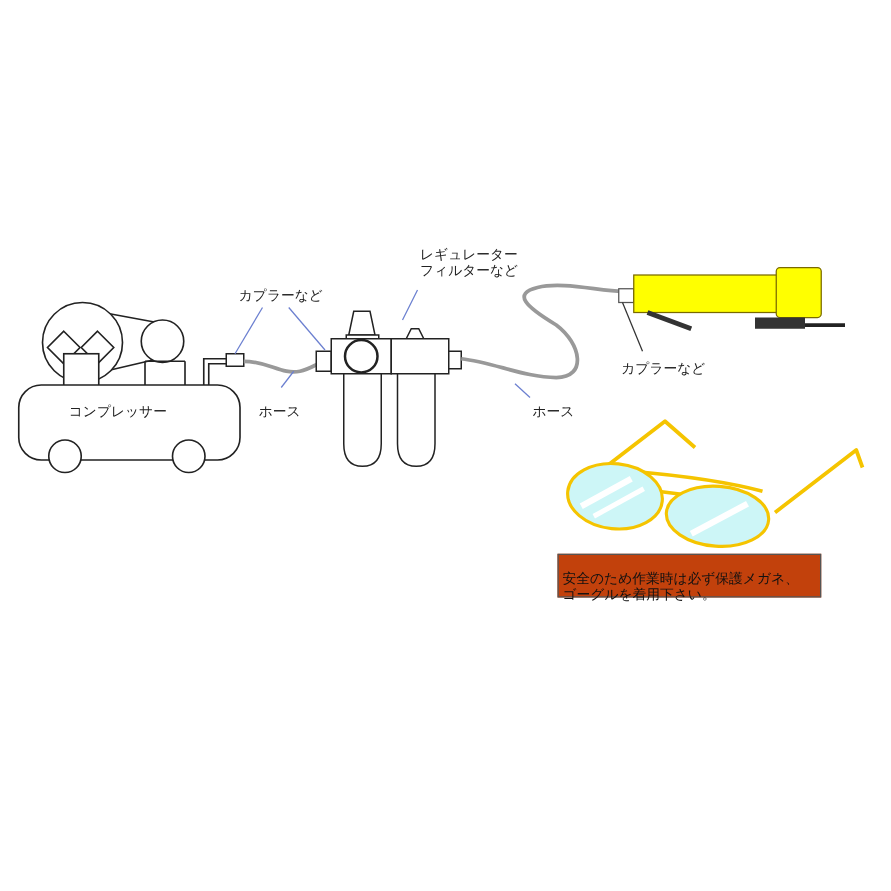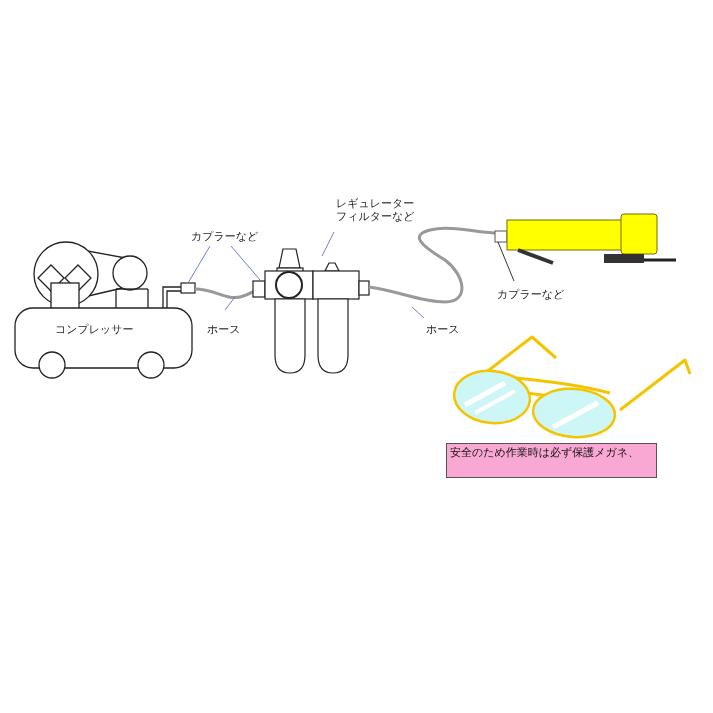--- a/index.html
+++ b/index.html
@@ -1,22 +1,22 @@
 <!DOCTYPE html>
 <html><head>
   <meta charset="utf-8">
   <style>
     html, body { margin: 0; padding: 0; background: #ffffff; }
     body { width: 713px; height: 713px; position: relative; overflow: hidden;
            font-family: "DejaVu Sans", "Liberation Sans", sans-serif; }
     #stage { position: absolute; left: 0; top: 0; width: 713px; height: 713px; }
     .lbl { position: absolute; font-size: 11px; color: #222; line-height: 13px; white-space: nowrap; }
     .note { position: absolute; left: 446px; top: 443px; width: 211px; height: 35px;
-            border: 1px solid #555; background: #f9a8d4; box-sizing: border-box;
-            font-size: 11px; line-height: 13px; color: #111; padding: 2px 3px; }
+            border: 1px solid #555; background: #c2410c; box-sizing: border-box;
+            font-size: 11px; line-height: 13px; color: #111; padding: 12px 3px; }
     .note span { display: block; white-space: nowrap; }
   </style>
 </head>
 <body>
 
 <div id="stage">
   <svg width="713" height="713" viewBox="0 0 713 713" xmlns="http://www.w3.org/2000/svg">
 
     <g fill="none" stroke="#222" stroke-width="1.3">
 
@@ -109,14 +109,15 @@
   <div class="lbl" style="left:191px; top:230px;">カプラーなど</div>
   <div class="lbl" style="left:55px; top:323px;">コンプレッサー</div>
   <div class="lbl" style="left:207px; top:323px;">ホース</div>
   <div class="lbl" style="left:336px; top:197px;">レギュレーター</div>
   <div class="lbl" style="left:336px; top:210px;">フィルターなど</div>
   <div class="lbl" style="left:426px; top:323px;">ホース</div>
   <div class="lbl" style="left:497px; top:288px;">カプラーなど</div>
 
   <div class="note">
     <span>安全のため作業時は必ず保護メガネ、</span>
+    <span>ゴーグルを着用下さい。</span>
   </div>
 </div>
 
 </body></html>

